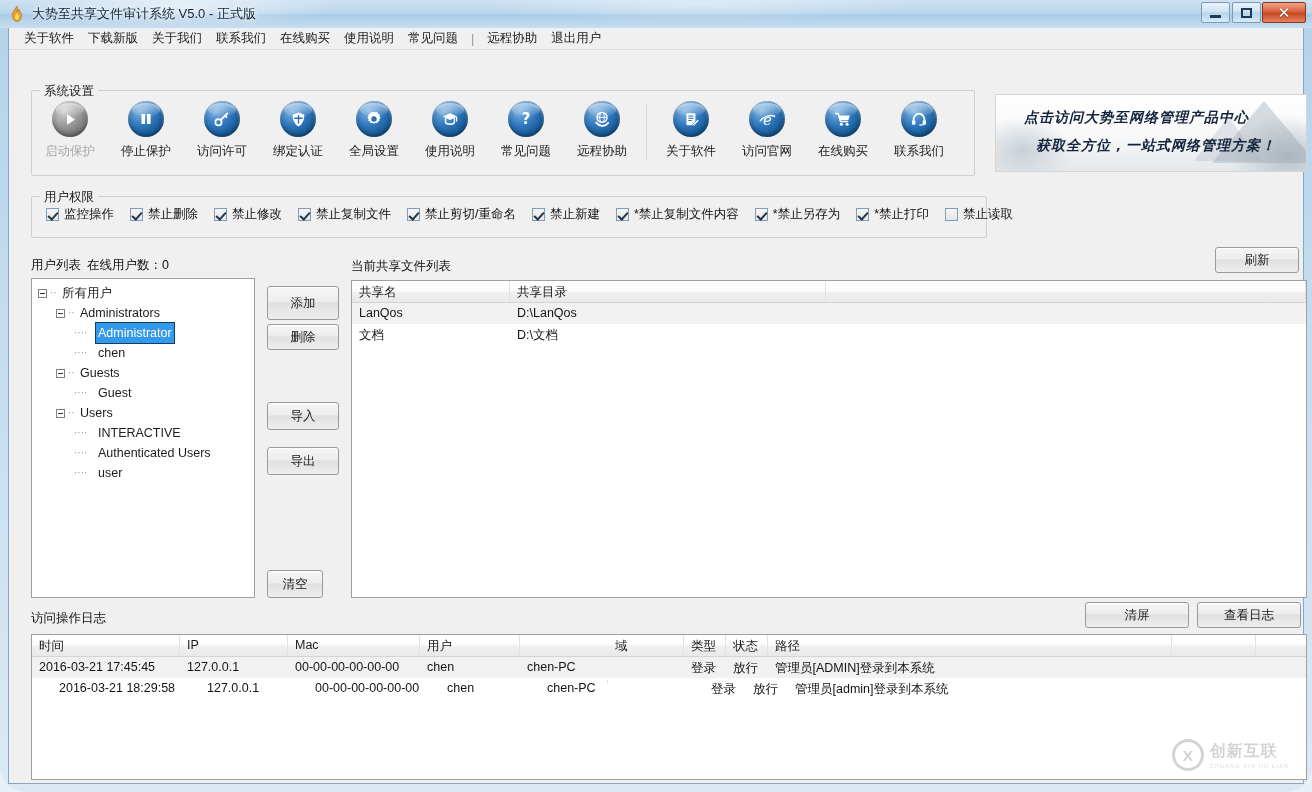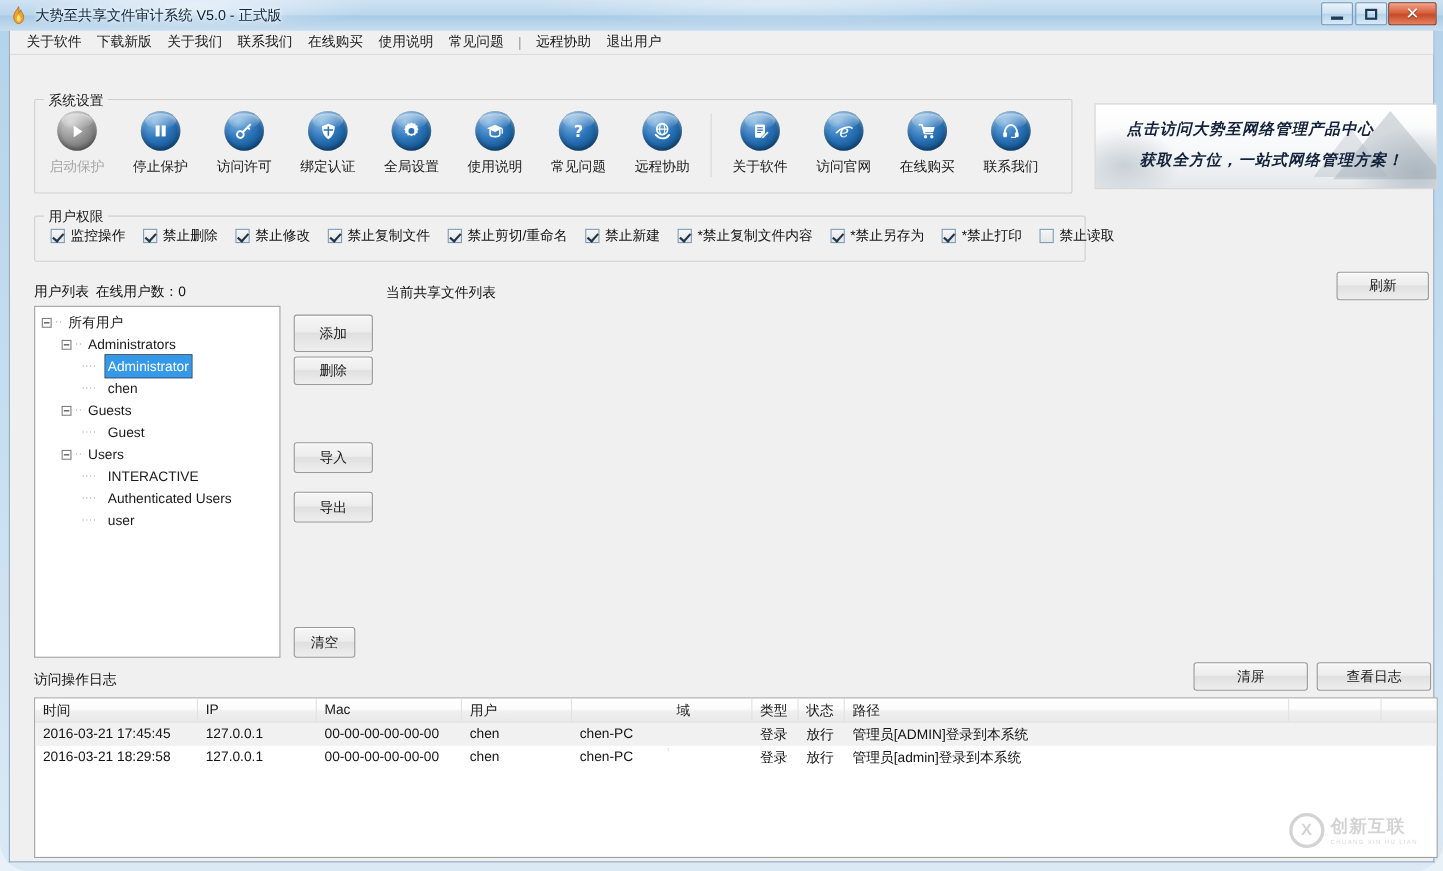--- a/index.html
+++ b/index.html
@@ -639,20 +639,37 @@
 
     <div class="btn" id="btn-add">添加</div>
     <div class="btn" id="btn-del">删除</div>
     <div class="btn" id="btn-import">导入</div>
     <div class="btn" id="btn-export">导出</div>
     <div class="btn" id="btn-clearl">清空</div>
     <div class="btn" id="btn-refresh">刷新</div>
     <div class="btn" id="btn-clrscr">清屏</div>
     <div class="btn" id="btn-viewlog">查看日志</div>
 
+    <div class="listview" id="share-list">
+        <div class="lv-header">
+          <div class="lv-th" style="width: 158px;">共享名</div>
+          <div class="lv-th" style="width: 316px;">共享目录</div>
+          <div class="lv-th" style="width: 480px;"></div>
+        </div>
+        <div class="lv-row alt">
+          <div class="lv-td" style="width: 158px;">LanQos</div>
+          <div class="lv-td" style="width: 316px;">D:\LanQos</div>
+          <div class="lv-td" style="width: 480px;"></div>
+        </div>
+        <div class="lv-row">
+          <div class="lv-td" style="width: 158px;">文档</div>
+          <div class="lv-td" style="width: 316px;">D:\文档</div>
+          <div class="lv-td" style="width: 480px;"></div>
+        </div>
+      </div>
 
     <div class="listview" id="log-list">
         <div class="lv-header">
           <div class="lv-th" style="width: 148px;">时间</div>
           <div class="lv-th" style="width: 108px;">IP</div>
           <div class="lv-th" style="width: 132px;">Mac</div>
           <div class="lv-th" style="width: 100px;">用户</div>
           <div class="lv-th" style="width: 88px; margin-top: 45px;">机器名</div>
           <div class="lv-th" style="width: 76px;">域</div>
           <div class="lv-th" style="width: 42px;">类型</div>
@@ -666,21 +683,21 @@
           <div class="lv-td" style="width: 132px;">00-00-00-00-00-00</div>
           <div class="lv-td" style="width: 100px;">chen</div>
           <div class="lv-td" style="width: 88px;">chen-PC</div>
           <div class="lv-td" style="width: 76px;"></div>
           <div class="lv-td" style="width: 42px;">登录</div>
           <div class="lv-td" style="width: 42px;">放行</div>
           <div class="lv-td" style="width: 404px;">管理员[ADMIN]登录到本系统</div>
           <div class="lv-td" style="width: 84px;"></div>
         </div>
         <div class="lv-row">
-          <div class="lv-td" style="width: 148px;">2016-03-21 18:29:58</div>
+          <div class="lv-td" style="width: 148px; margin-left: 20px;">2016-03-21 18:29:58</div>
           <div class="lv-td" style="width: 108px;">127.0.0.1</div>
           <div class="lv-td" style="width: 132px;">00-00-00-00-00-00</div>
           <div class="lv-td" style="width: 100px;">chen</div>
           <div class="lv-td" style="width: 88px;">chen-PC</div>
           <div class="lv-td" style="width: 76px;"></div>
           <div class="lv-td" style="width: 42px;">登录</div>
           <div class="lv-td" style="width: 42px;">放行</div>
           <div class="lv-td" style="width: 404px;">管理员[admin]登录到本系统</div>
           <div class="lv-td" style="width: 84px;"></div>
         </div>

